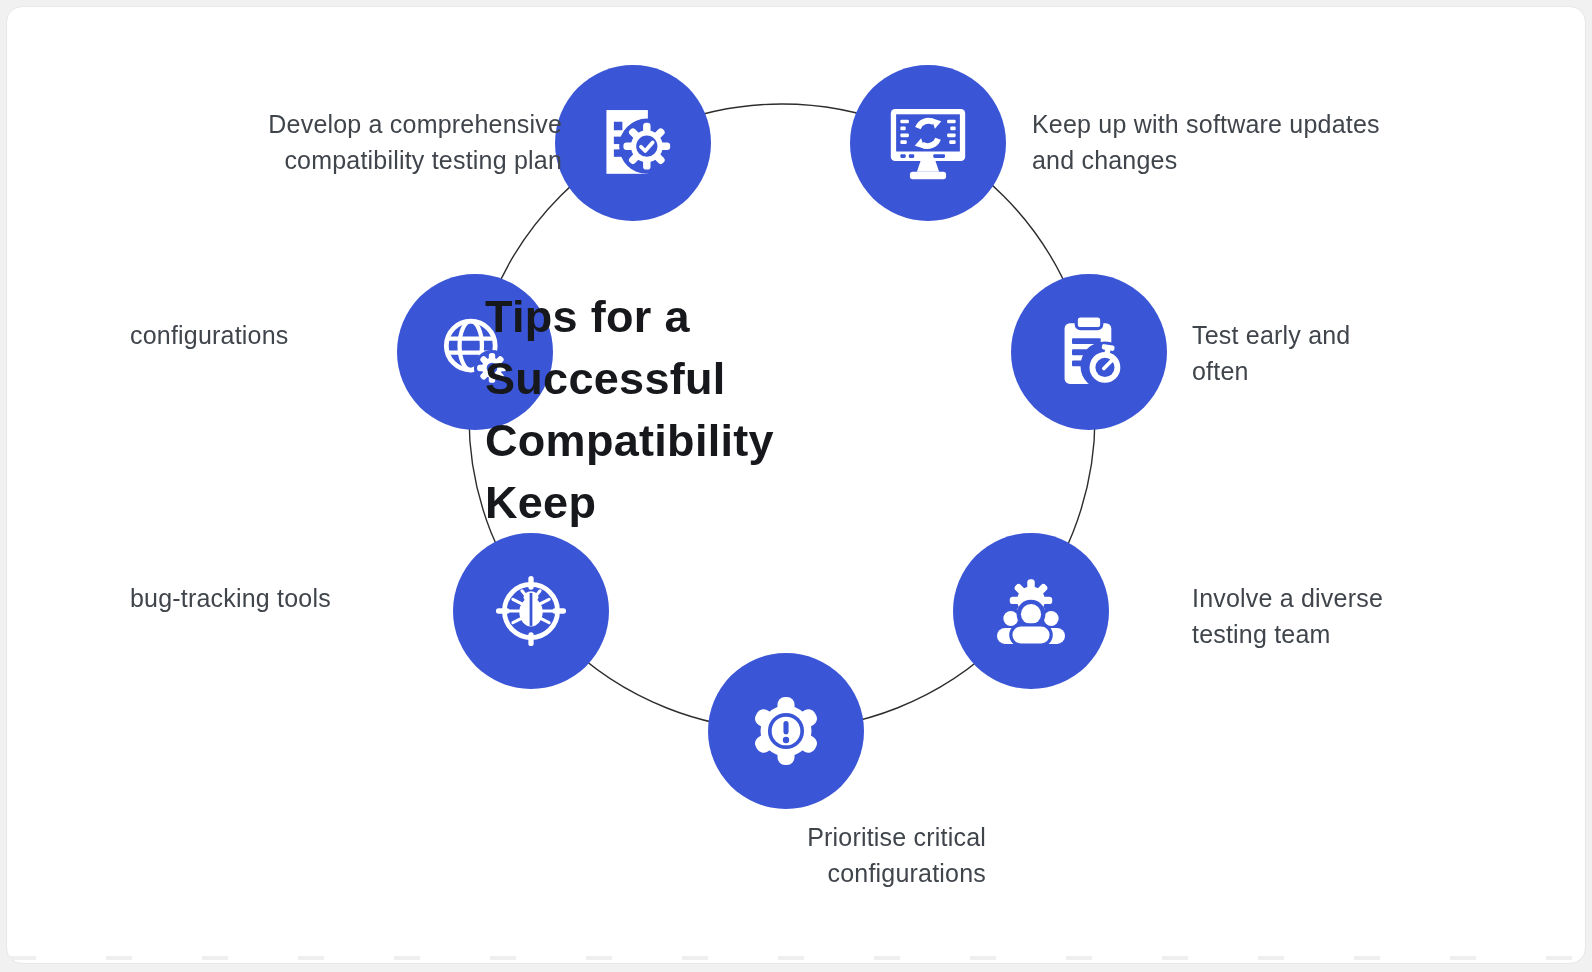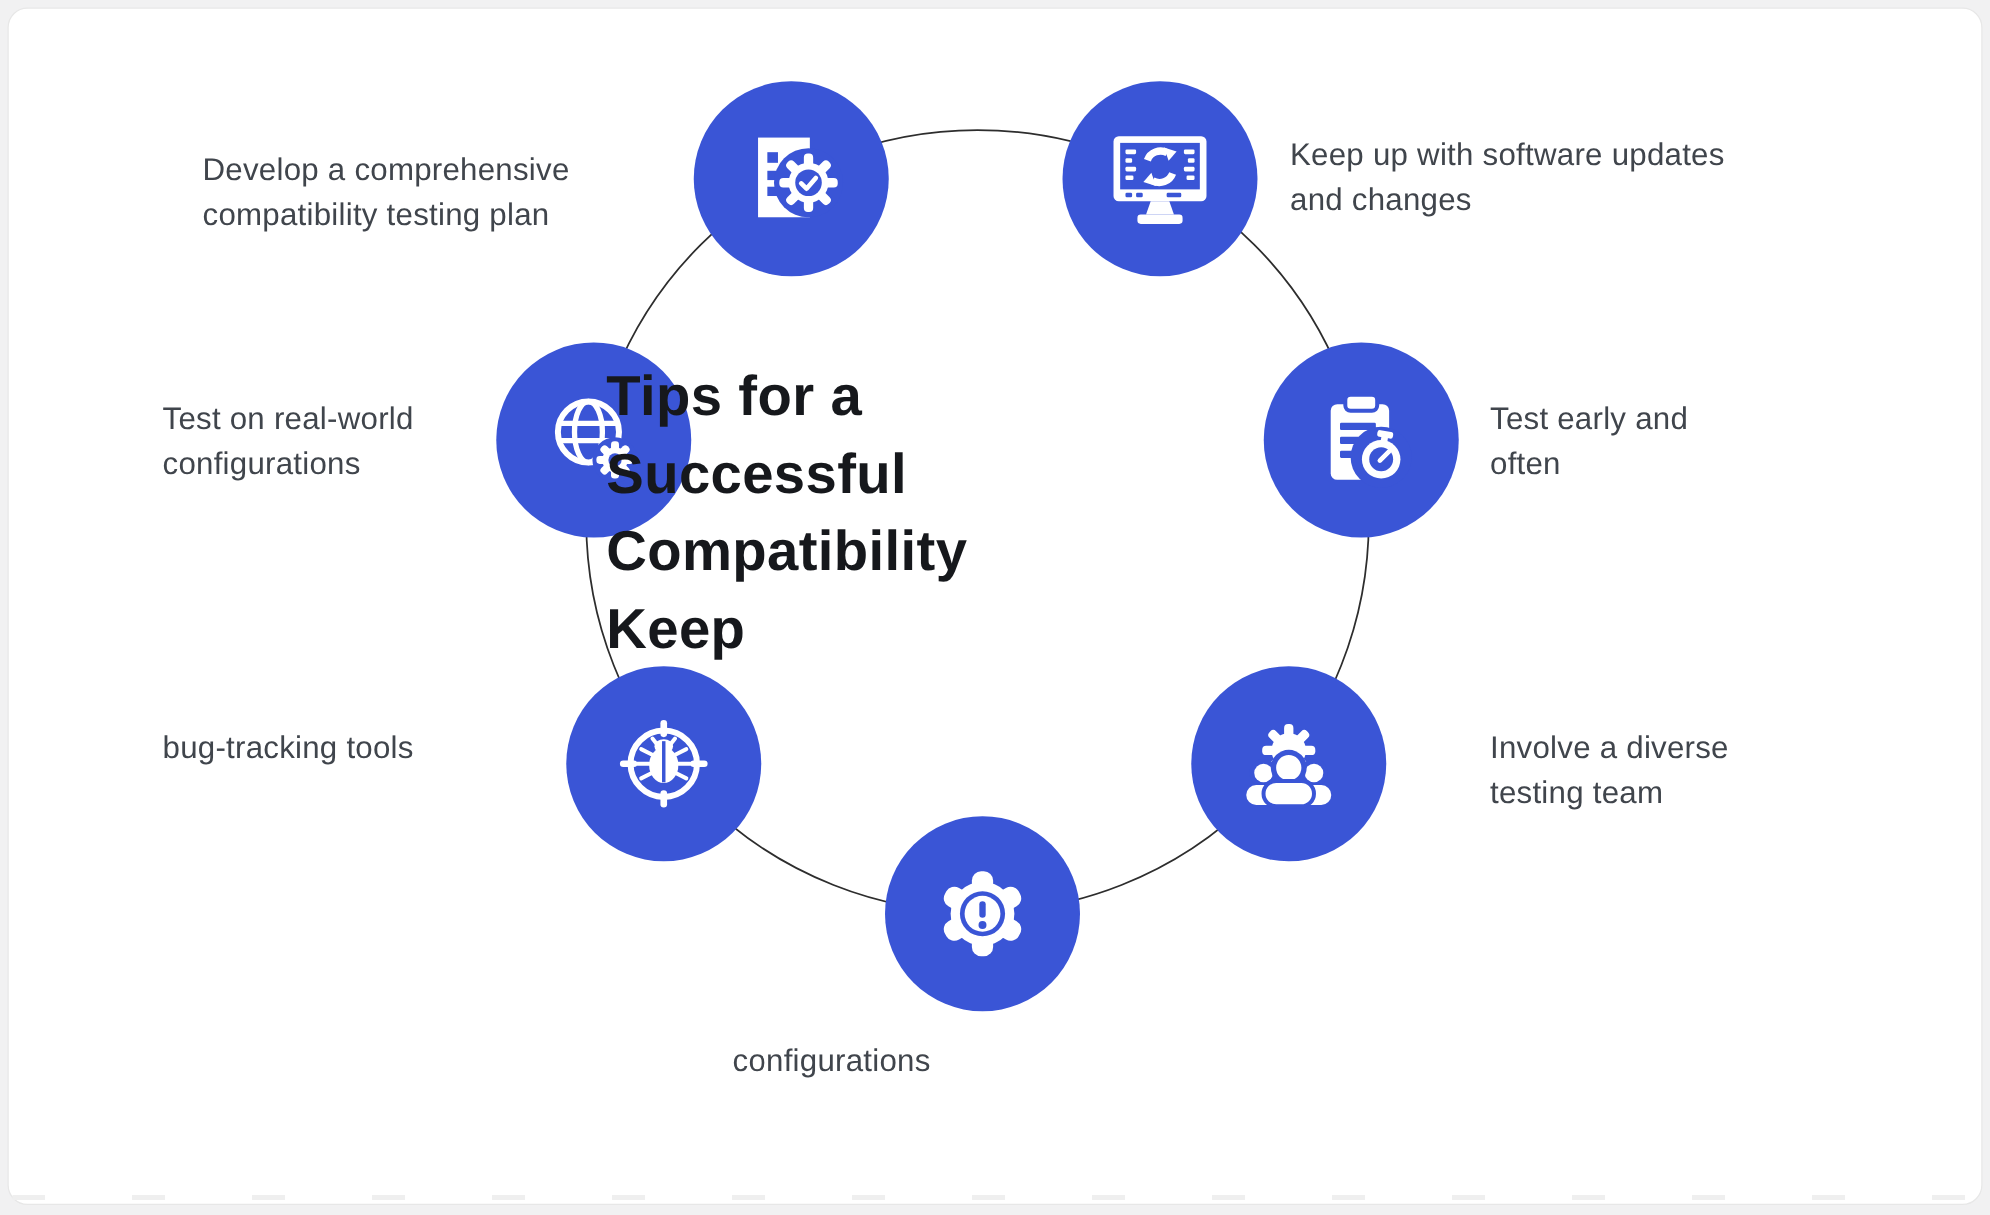--- a/index.html
+++ b/index.html
@@ -28,21 +28,21 @@
     position:absolute;width:156px;height:156px;border-radius:50%;
     background:var(--accent);
     display:flex;align-items:center;justify-content:center;
   }
   .node svg{width:102px;height:102px;display:block;}
   .label{
     position:absolute;
     font-size:25px;line-height:36px;color:var(--label);
     letter-spacing:.2px;
   }
-  .label.center{text-align:left;margin-top:12px;}
+  .label.center{text-align:right;}
   .title{
     position:absolute;left:485px;top:286px;width:600px;
     text-align:left;
     font-size:45px;line-height:62px;font-weight:700;color:var(--title);
     letter-spacing:.3px;
   }
   .dashes{
     position:absolute;left:10px;right:10px;top:956px;height:4px;
     background:repeating-linear-gradient(90deg,#efefef 0 26px,transparent 26px 96px);
   }
@@ -218,29 +218,29 @@
   <div>Test early and</div>
   <div>often</div>
 </div>
 
 <div class="label" style="left:1192px;top:580px">
   <div>Involve a diverse</div>
   <div>testing team</div>
 </div>
 
 <div class="label center" style="left:586px;top:819px;width:400px">
+  <div>Prioritise critical</div>
   <div>configurations</div>
 </div>
 
 <div class="label" style="left:130px;top:580px">
   <div>bug-tracking tools</div>
 </div>
 
 <div class="label" style="left:130px;top:317px">
-  <div>Test on real-world</div>
   <div>configurations</div>
 </div>
 
 <div class="title">
   <div>Tips for a</div>
   <div>Successful</div>
   <div>Compatibility</div>
   <div>Keep</div>
 </div>
 

